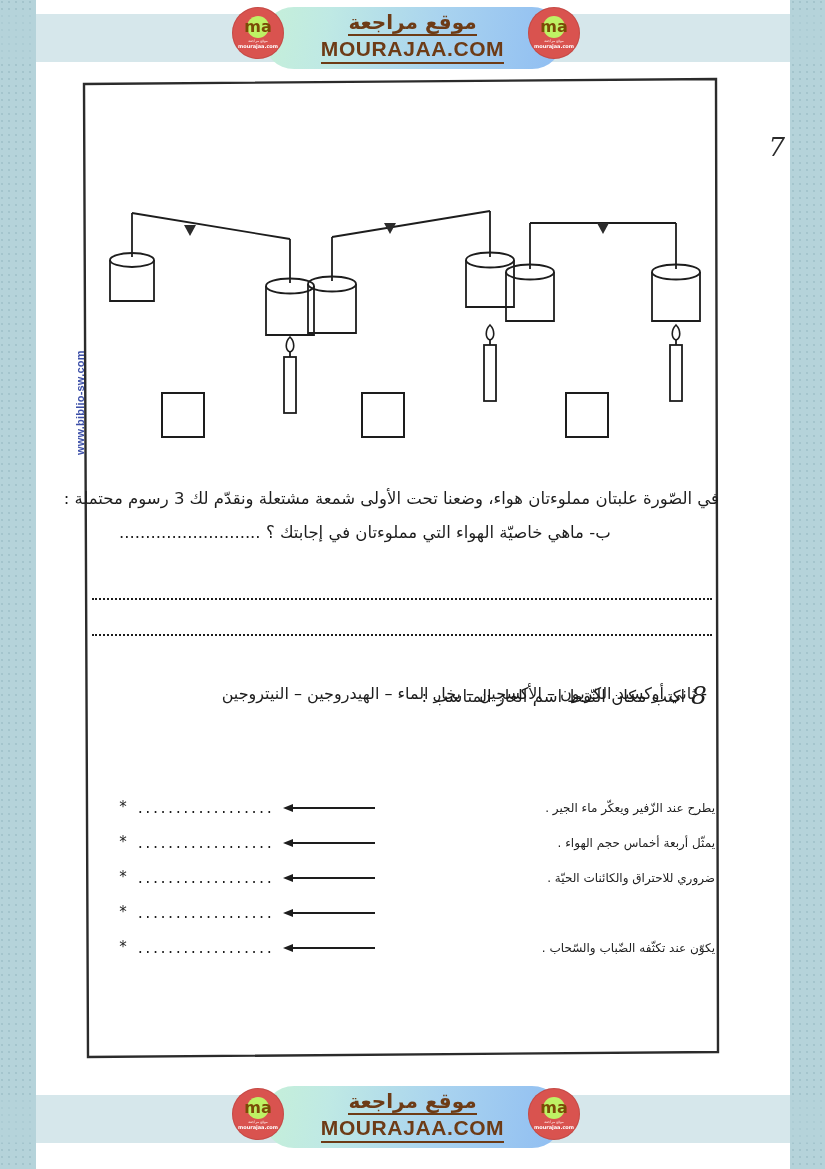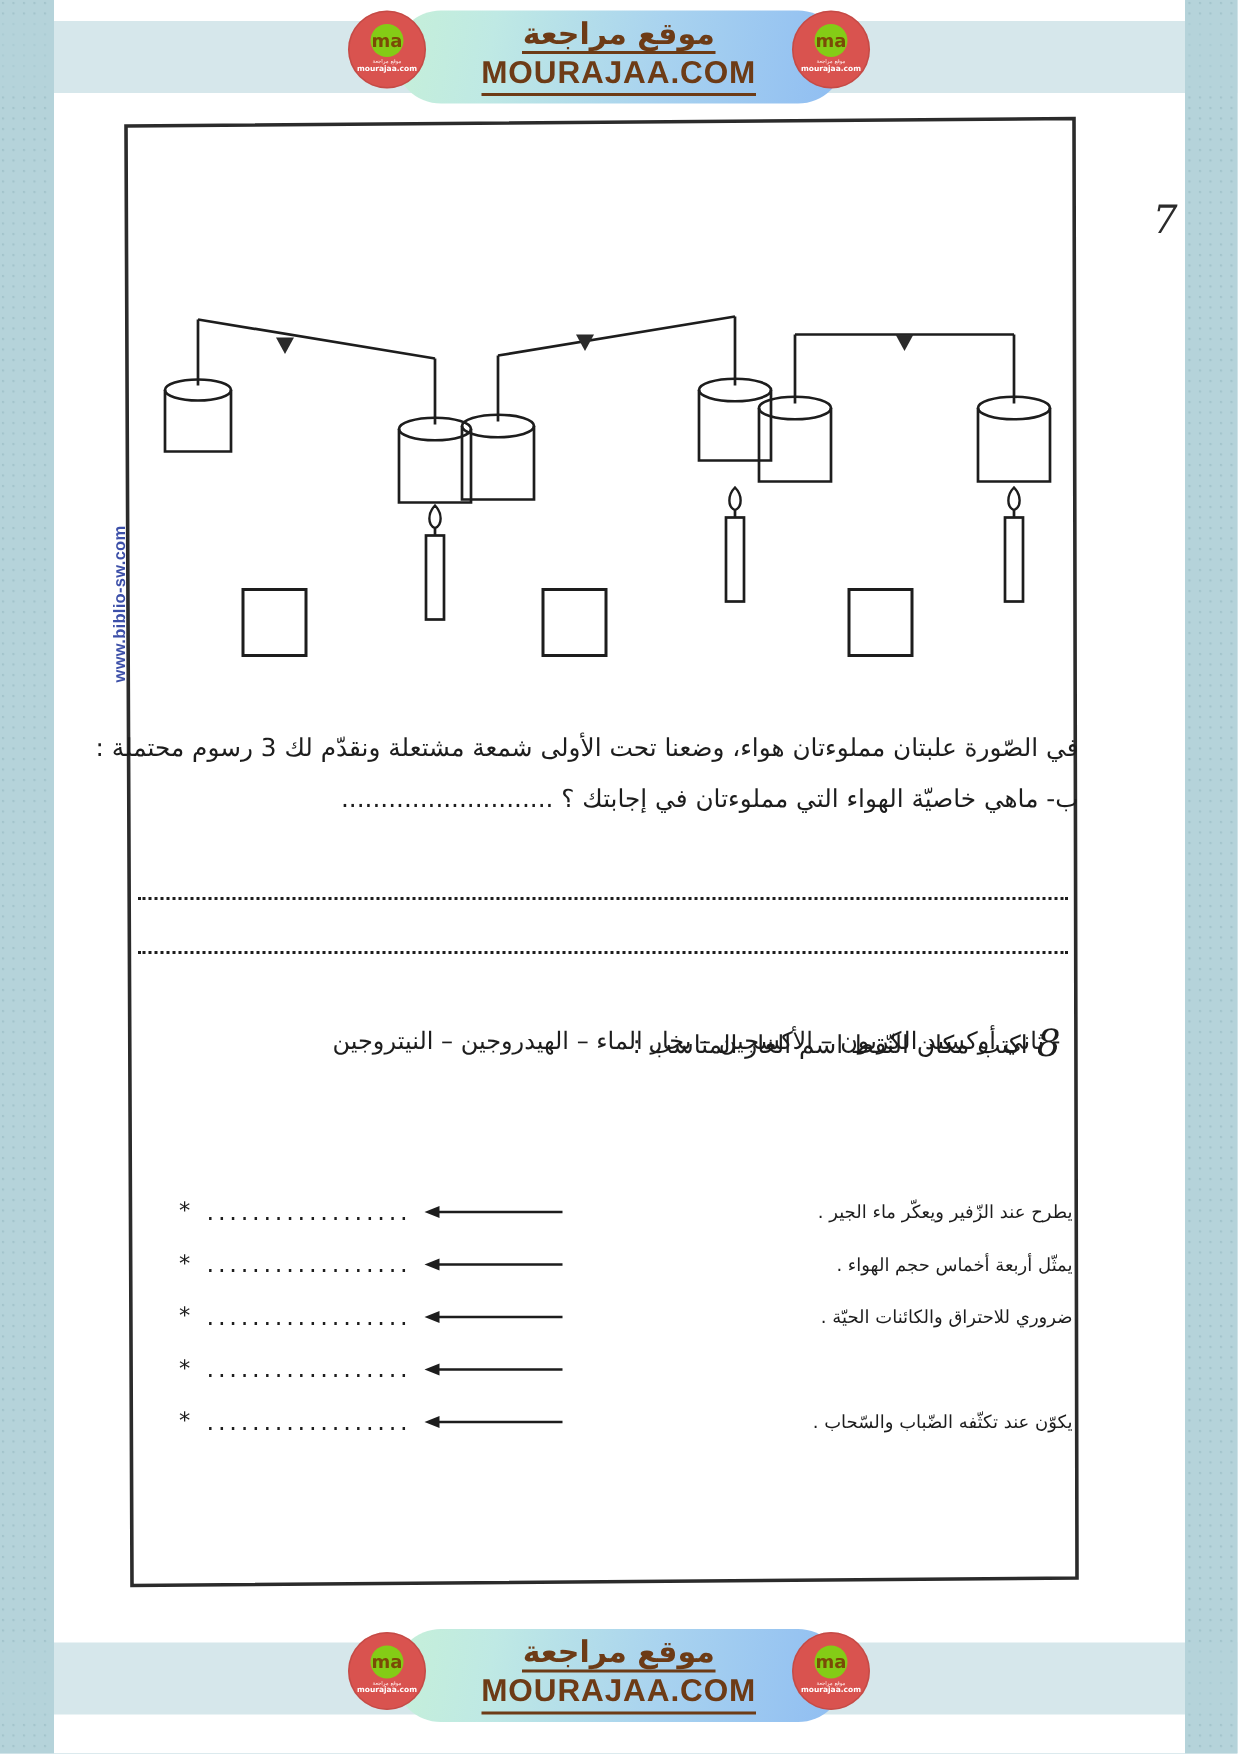--- a/index.html
+++ b/index.html
@@ -66,23 +66,23 @@
     width:52px; height:52px; border-radius:50%;
     background:#d9534f;
     display:flex; flex-direction:column; align-items:center; justify-content:center;
     box-shadow:0 0 0 1px rgba(160,60,55,.35) inset;
   }
   .banner.bottom .logo{ top:9px; }
   .logo.left{ left:232px; }
   .logo.right{ left:528px; }
   .logo-badge{
     width:22px; height:22px; border-radius:50%;
-    background:#84cc16;
+    background:#bef264;
     display:flex; align-items:center; justify-content:center;
-    font-size:12px; color:#7a4b06; font-weight:700; line-height:1;
+    font-size:16px; color:#7a4b06; font-weight:700; line-height:1;
   }
   .logo-ar{ font-size:3.6px; color:#ffe9e8; margin-top:2px; line-height:1; direction:rtl; }
   .logo-url{ font-size:5px; color:#ffffff; font-weight:700; line-height:1.1; margin-top:.5px;}
 
   
   .frame{
     position:absolute; left:82px; top:78px; width:637px; height:980px;
     z-index:5;
   }
   .frame svg{ display:block; overflow:visible; }
@@ -105,21 +105,21 @@
 
   
   .diagrams{
     position:absolute; left:100px; top:185px; width:610px; height:265px; z-index:10;
   }
   .diagrams svg{ display:block; }
 
   
   .q7-text{
     position:absolute; right:106px; top:482px; width:600px; z-index:12;
-    direction:rtl; text-align:right;
+    direction:rtl; text-align:left;
     font-family:"DejaVu Sans","Liberation Sans",sans-serif;
     font-size:16.5px; color:#1d1d1d; line-height:2.08;
   }
   .q7-text .line{ white-space:nowrap; }
   .q-dots-inline{ letter-spacing:1.5px; }
 
   .dotted-row{
     position:absolute; left:92px; width:620px; z-index:12;
     border-bottom:2.5px dotted #1d1d1d;
     height:0;

